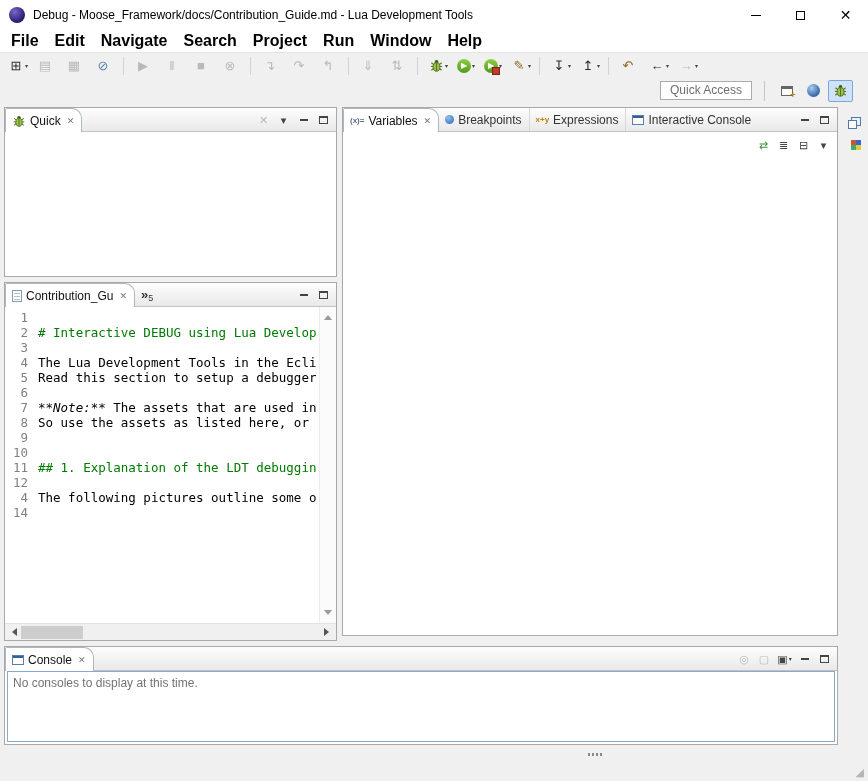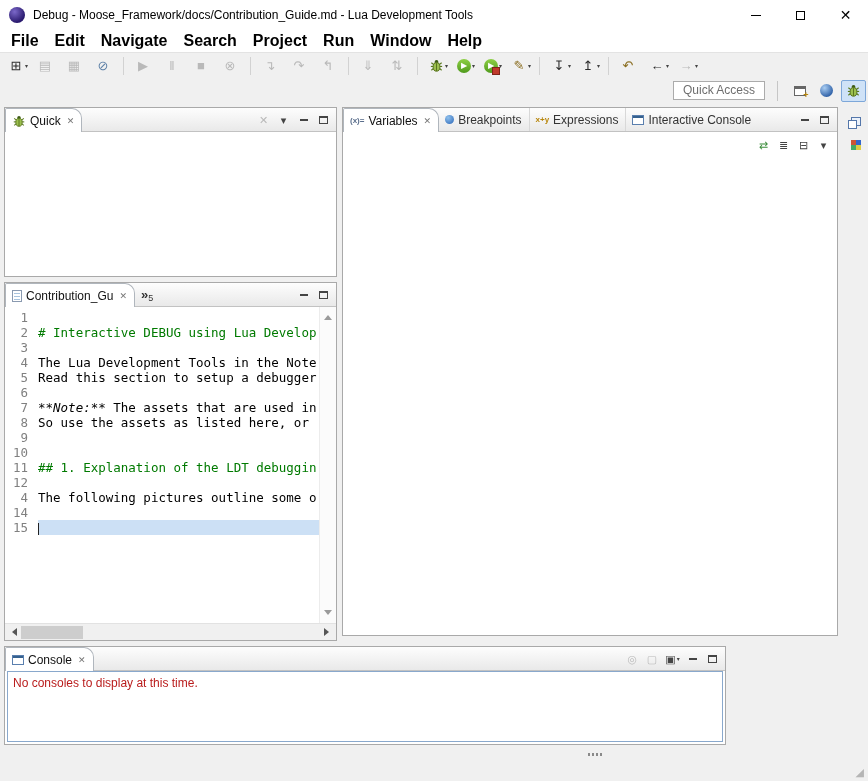--- a/index.html
+++ b/index.html
@@ -36,21 +36,21 @@
   .tbtn.blue { color:#5b7fa6; }
   .tbtn.gold { color:#8a6d1f; }
   .tbtn .caret { font-size:6px; margin-left:1px; color:#444; width:6px; }
   .tbtn.sep { width:7px; padding:0; margin:0 2px; border-left:1px solid #d2d2d2; height:18px; }
   .tbtn.run .glyph { background:linear-gradient(#8ed046,#4f9a1c); color:#fff; border-radius:50%; width:14px; height:14px; line-height:14px; font-size:8px; }
   .tbtn.ext .glyph::after { content:''; position:absolute; right:-2px; bottom:-2px; width:6px; height:6px; background:#c0392b; border:1px solid #7d241a; }
   .tbtn .bugsvg { display:none; width:15px; height:15px; }
   .tbtn.bug .bugsvg { display:block; }
 
   
-  .persp-row { position:absolute; top:78px; left:0; right:0; height:25px; background:#f0f0f0; display:flex; align-items:center; justify-content:flex-end; padding-right:2px; }
+  .persp-row { position:absolute; top:78px; left:0; right:0; height:25px; background:#f0f0f0; display:flex; align-items:center; justify-content:flex-end; padding-right:15px; }
   .qa-box { border:1px solid #ababab; background:#fff; color:#6e6e6e; font-size:12px; padding:1px 9px 2px; margin-right:12px; }
   .psep { width:1px; height:20px; background:#c6c6c6; margin-right:7px; }
   .pbtn { width:25px; height:22px; display:flex; align-items:center; justify-content:center; margin-left:2px; border:1px solid transparent; }
   .pbtn.selected { background:#cfe2f7; border:1px solid #7da7d9; border-radius:2px; }
   .persp-open-ico { width:12px; height:10px; border:1px solid #666; border-top:3px solid #666; position:relative; background:#fff; }
   .persp-open-ico::after { content:'+'; position:absolute; right:-4px; bottom:-5px; font-size:9px; color:#b8860b; font-weight:bold; }
   .orb-ico { width:13px; height:13px; border-radius:50%; background: radial-gradient(circle at 35% 30%, #a9cdf2, #2d5fa6 75%); }
 
   
   .panel { position:absolute; background:#fff; border:1px solid #a9a9a9; }
@@ -63,21 +63,21 @@
   .mini { min-width:19px; height:18px; display:flex; align-items:center; justify-content:center; color:#444; margin-left:1px; }
   .mini .glyph { font-size:11px; line-height:14px; }
   .mini.dis { color:#b9b9b9; }
   .mini .caret { font-size:6px; margin-left:1px; color:#444; }
   .ico-min { width:8px; height:3px; border-bottom:2px solid #444; }
   .ico-max { width:9px; height:8px; border:1px solid #444; border-top:2px solid #444; }
 
   .debug-panel     { left:4px;   top:107px; width:333px; height:170px; }
   .variables-panel { left:342px; top:107px; width:496px; height:529px; }
   .editor-panel    { left:4px;   top:282px; width:333px; height:359px; }
-  .console-panel   { left:4px;   top:646px; width:722px; height:99px; }
+  .console-panel   { left:4px;   top:646px; width:834px; height:99px; }
 
   .panel-content { position:absolute; top:24px; left:0; right:0; bottom:0; background:#fff; }
 
   
   .vicon { font-size:8px; font-weight:bold; color:#5a6e8c; margin-right:4px; }
   .bp-ico { width:9px; height:9px; border-radius:50%; background: radial-gradient(circle at 35% 30%, #8fc0ec, #2a66b8); margin-right:4px; flex:none; }
   .expr-ico { font-size:8px; font-weight:bold; color:#b8860b; margin-right:4px; }
   .cons-ico { width:12px; height:10px; border:1px solid #5a7fae; background:#fff; position:relative; margin-right:4px; flex:none; }
   .cons-ico::before { content:''; position:absolute; top:0; left:0; right:0; height:2px; background:#35618f; }
   .inner-toolbar { height:26px; background:#fff; display:flex; align-items:center; justify-content:flex-end; padding-right:4px; }
@@ -104,21 +104,21 @@
   .vscroll { width:17px; flex:none; background:#fbfbfb; border-left:1px solid #ececec; display:flex; flex-direction:column; justify-content:space-between; align-items:center; padding:4px 0; }
   .tri-up { width:0; height:0; border:4px solid transparent; border-bottom:5px solid #9a9a9a; }
   .tri-down { width:0; height:0; border:4px solid transparent; border-top:5px solid #9a9a9a; }
   .hscroll { height:17px; flex:none; background:#f0f0f0; border-top:1px solid #e2e2e2; display:flex; align-items:center; padding:0 3px; }
   .tri-left { width:0; height:0; border:4px solid transparent; border-right:5px solid #555; }
   .tri-right { width:0; height:0; border:4px solid transparent; border-left:5px solid #555; margin-left:auto; }
   .hthumb { width:62px; height:13px; background:#cdcdcd; margin-left:4px; }
 
   
   .console-body { position:absolute; top:24px; left:2px; right:2px; bottom:2px; border:1px solid #89a8cc; background:#fff; }
-  .console-msg { padding:4px 5px; font-size:12px; color:#b91c1c; }
+  .console-msg { padding:4px 5px; font-size:12px; color:#737373; }
 
   
   .right-rail { position:absolute; right:0; top:103px; width:25px; bottom:36px; background:#f0f0f0; display:flex; flex-direction:column; align-items:center; padding-top:8px; }
   .rail-btn { width:20px; height:20px; display:flex; align-items:center; justify-content:center; margin-bottom:4px; }
   .restore-ico { width:10px; height:9px; border:1px solid #5577aa; background:#eaf1fa; position:relative; }
   .restore-ico::before { content:''; position:absolute; left:-4px; top:2px; width:7px; height:7px; border:1px solid #5577aa; background:#fff; }
   .grid-ico { width:10px; height:10px;
     background:
       linear-gradient(90deg, #cc5533 50%, #3366cc 50%) top left / 100% 50% no-repeat,
       linear-gradient(90deg, #44aa66 50%, #ddcc44 50%) bottom left / 100% 50% no-repeat; }
@@ -507,21 +507,21 @@
             <span class="ltext"><span class="seg h"># Interactive DEBUG using Lua Develop</span><span class="seg"></span></span>
           </div>
 
           <div class="eline">
             <span class="lnum">3</span>
             <span class="ltext"><span class="seg"></span><span class="seg"></span></span>
           </div>
 
           <div class="eline">
             <span class="lnum">4</span>
-            <span class="ltext"><span class="seg"></span><span class="seg">The Lua Development Tools in the Note</span></span>
+            <span class="ltext"><span class="seg"></span><span class="seg">The Lua Development Tools in the Ecli</span></span>
           </div>
 
           <div class="eline">
             <span class="lnum">5</span>
             <span class="ltext"><span class="seg"></span><span class="seg">Read this section to setup a debugger</span></span>
           </div>
 
           <div class="eline">
             <span class="lnum">6</span>
             <span class="ltext"><span class="seg"></span><span class="seg"></span></span>
@@ -560,24 +560,20 @@
           <div class="eline">
             <span class="lnum">4</span>
             <span class="ltext"><span class="seg"></span><span class="seg">The following pictures outline some o</span></span>
           </div>
 
           <div class="eline">
             <span class="lnum">14</span>
             <span class="ltext"><span class="seg"></span><span class="seg"></span></span>
           </div>
 
-          <div class="eline cur">
-            <span class="lnum">15</span>
-            <span class="ltext"><span class="seg"></span><span class="seg"></span></span>
-          </div>
         </div>
       <div class="vscroll">
         <span class="tri-up"></span>
         <span class="tri-down"></span>
       </div>
     </div>
     <div class="hscroll">
       <span class="tri-left"></span>
       <span class="hthumb"></span>
       <span class="tri-right"></span>

